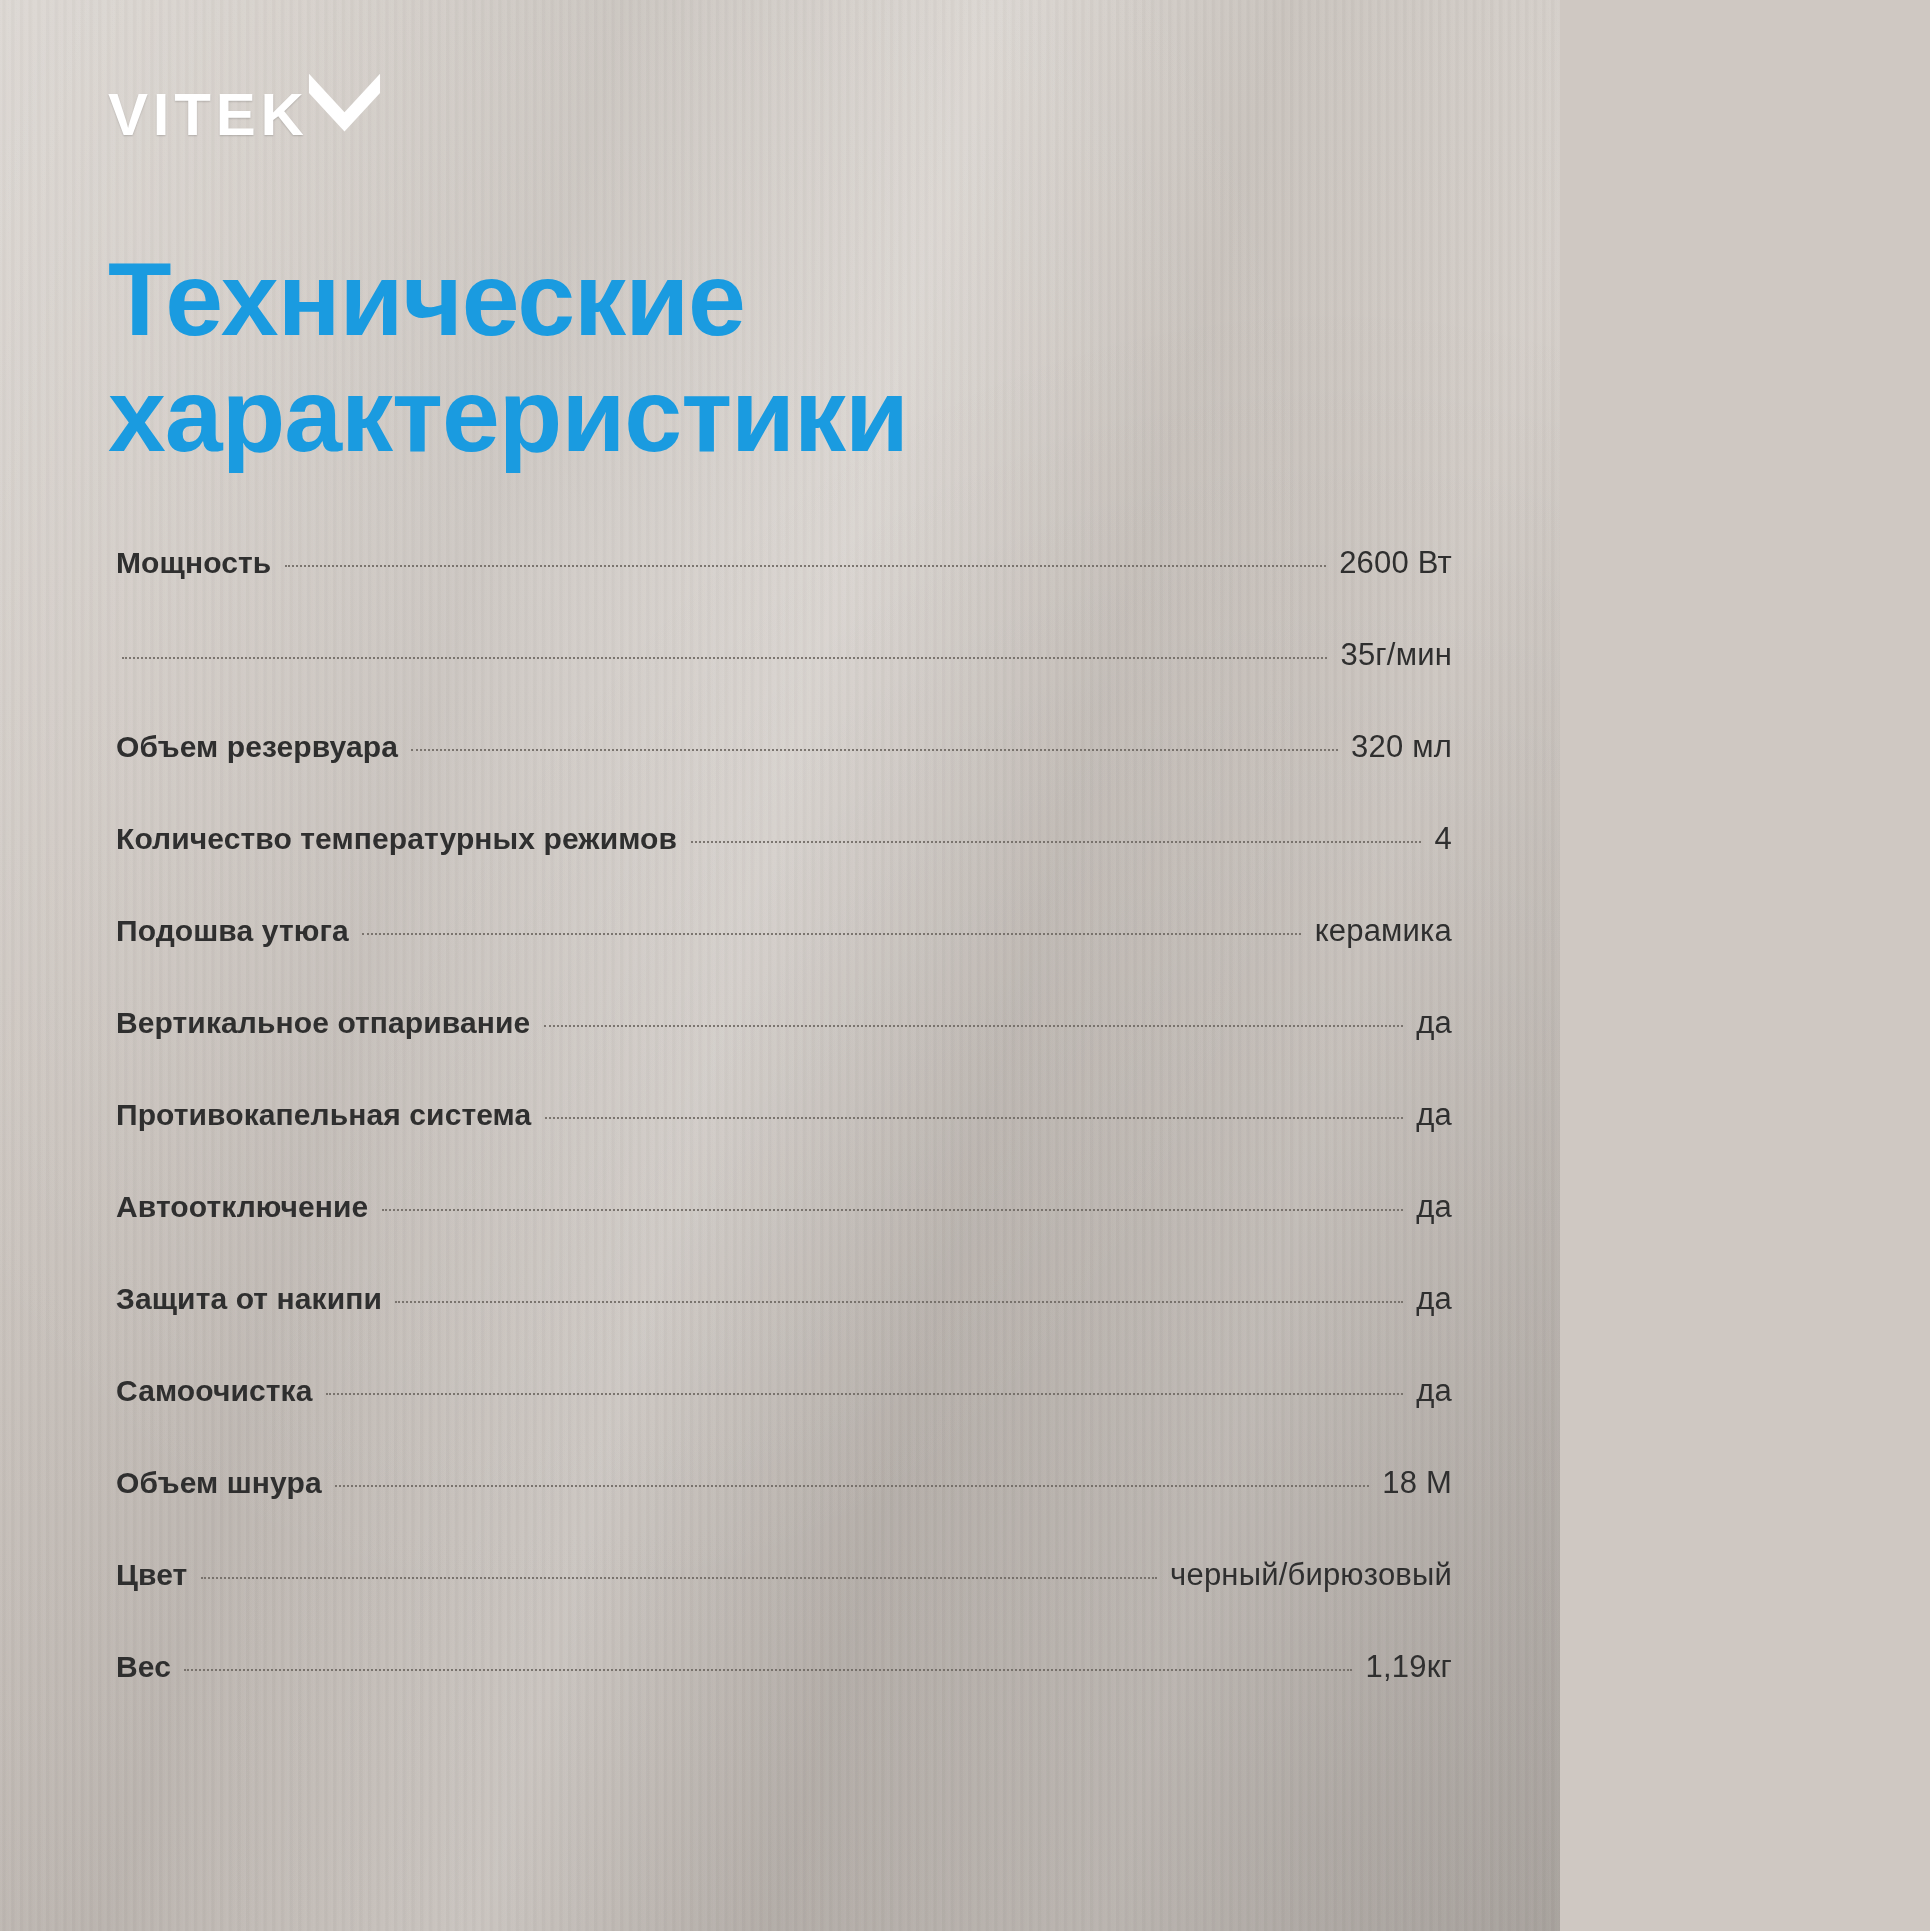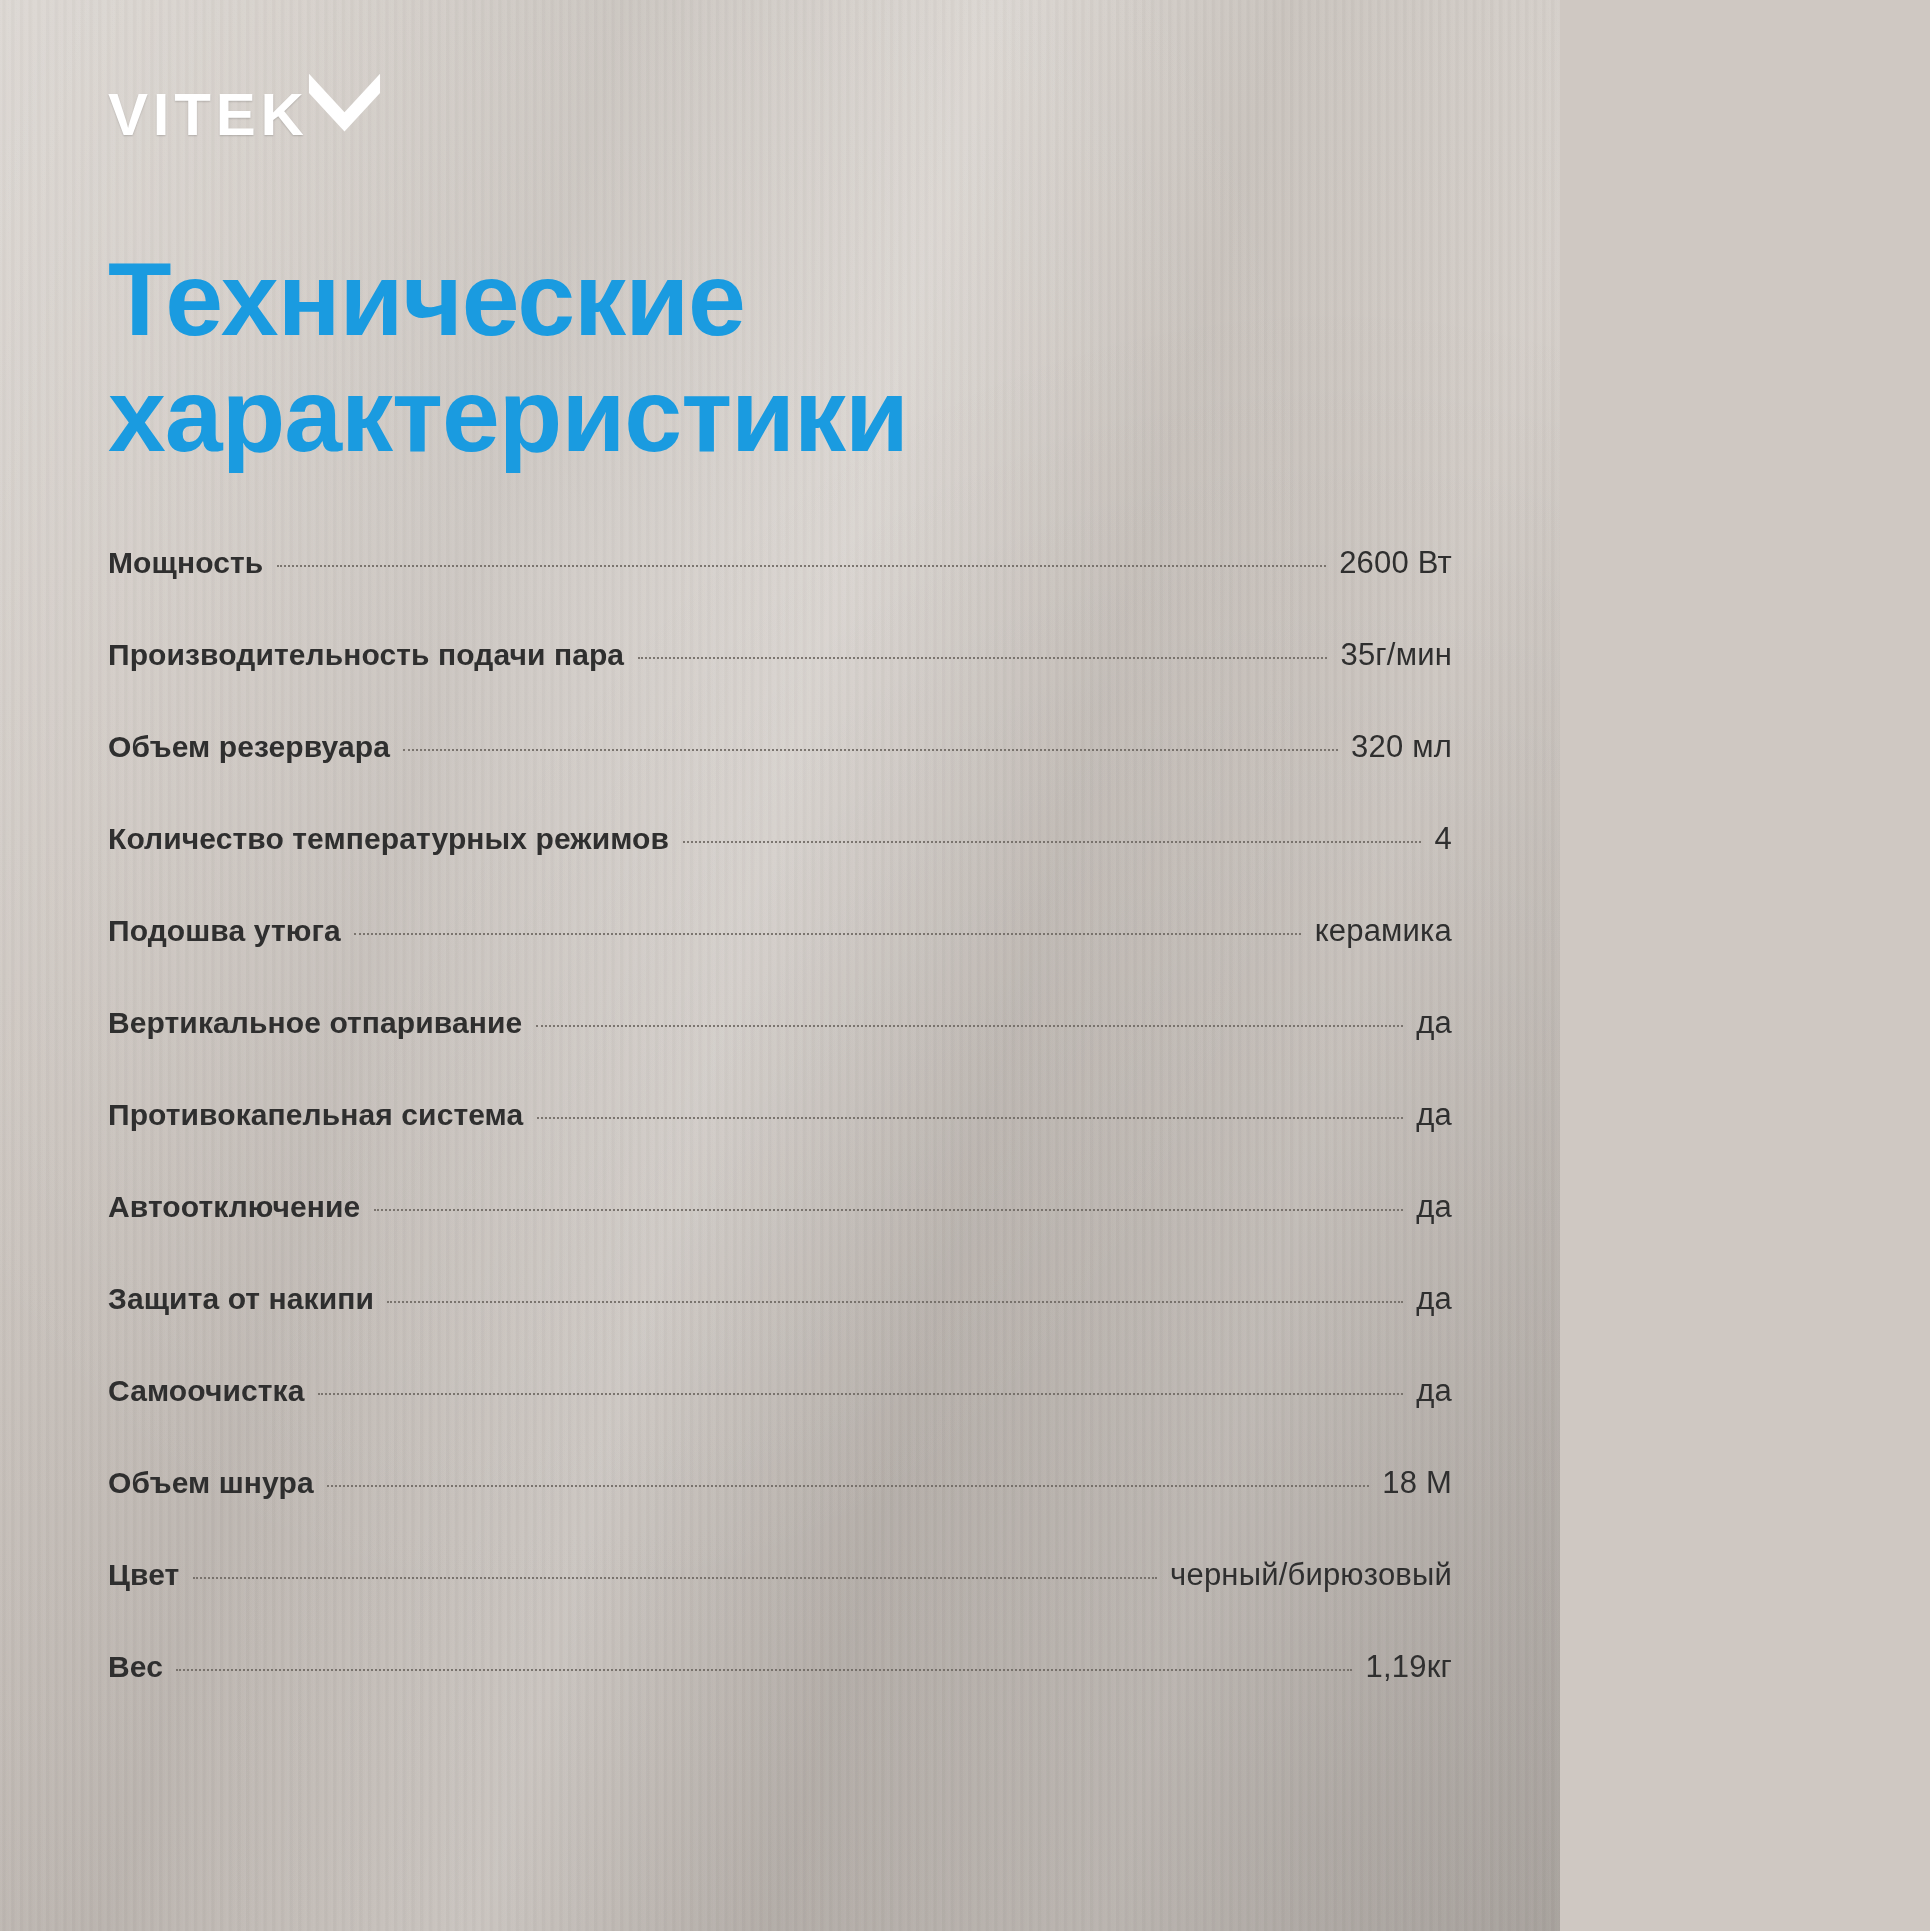--- a/index.html
+++ b/index.html
@@ -109,20 +109,21 @@
     align-items: baseline;
     width: 100%;
     height: 92px;
   }
   .spec-label {
     font-weight: 700;
     font-size: 30px;
     color: #2f2f2f;
     white-space: nowrap;
     letter-spacing: 0.1px;
+    margin-left: 8px;
   }
   .spec-dots {
     flex: 1 1 auto;
     margin: 0 13.5px;
     position: relative;
     top: -5.8px;
     border-bottom: 2.9px dotted #6d6761;
     height: 0;
     min-width: 19.3px;
     opacity: .85;
@@ -160,21 +161,20 @@
 
     <div class="spec-list">
 
       <div class="spec-row">
         <span class="spec-label">Мощность</span>
         <span class="spec-dots"></span>
         <span class="spec-value">2600 Вт</span>
       </div>
 
       <div class="spec-row">
-        <span class="spec-label">Производительность подачи пара</span>
         <span class="spec-dots"></span>
         <span class="spec-value">35г/мин</span>
       </div>
 
 
       <div class="spec-row">
         <span class="spec-label">Объем резервуара</span>
         <span class="spec-dots"></span>
         <span class="spec-value">320 мл</span>
       </div>

